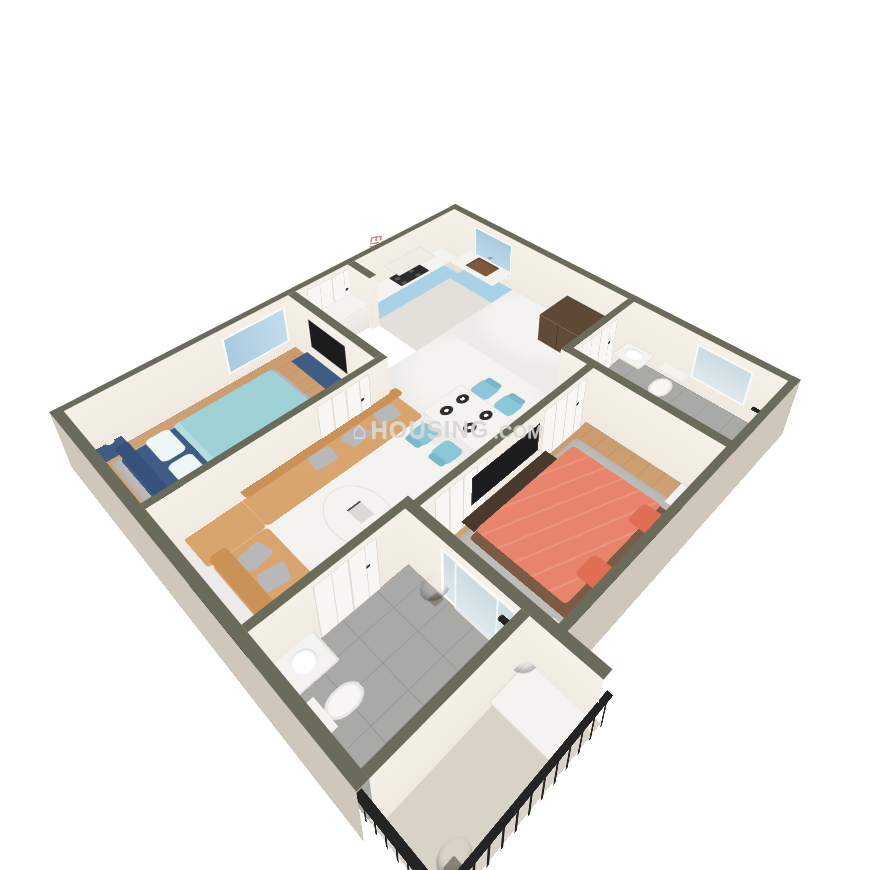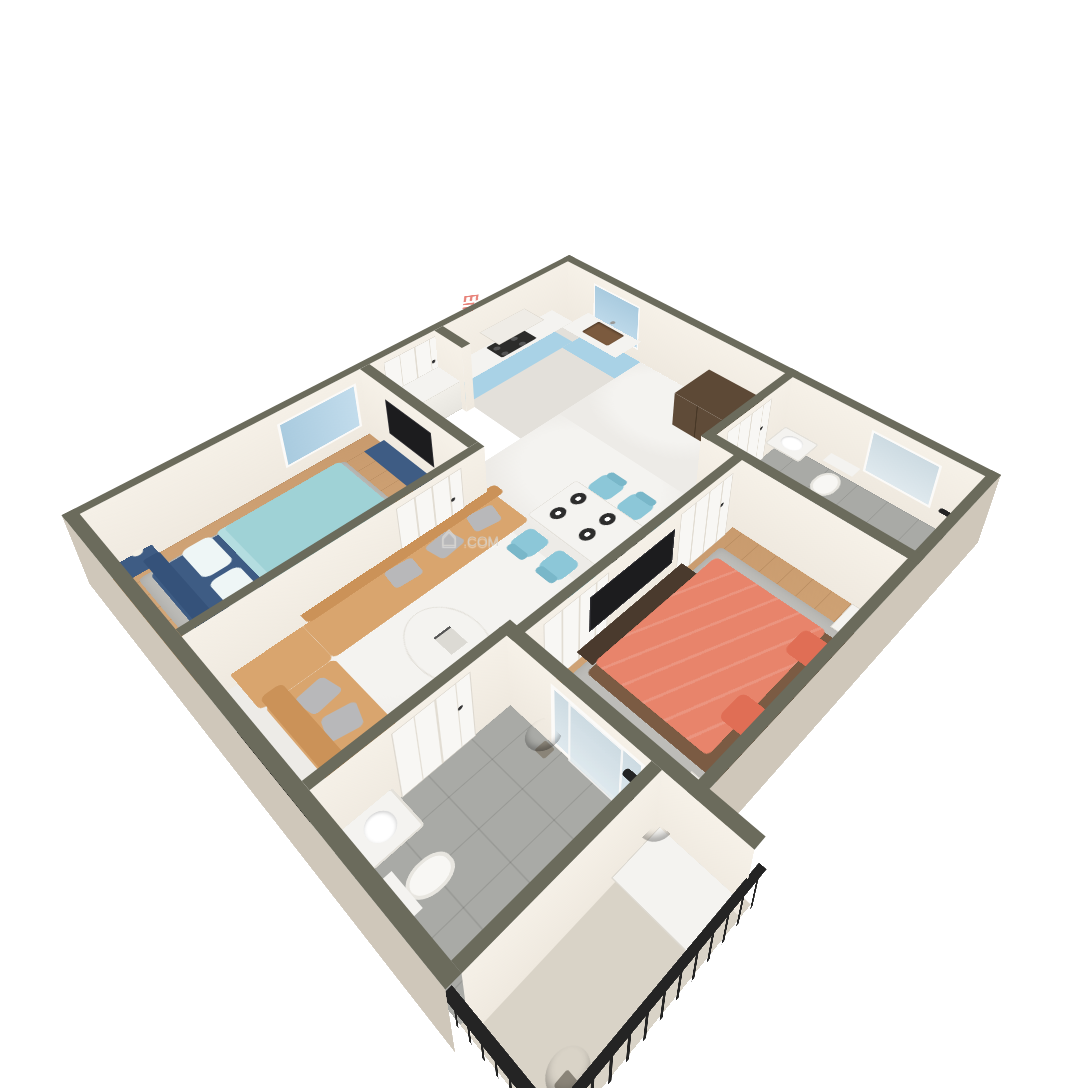--- a/index.html
+++ b/index.html
@@ -64,21 +64,21 @@
   .pot{background:#8a8478;border-radius:2px;}
   
   .entry-label{font-weight:800;font-size:30px;letter-spacing:1px;color:var(--entry,#e8837a);
                transform:rotateZ(38deg);transform-origin:left top;}
   .entry-arrow{width:0;height:0;border-left:22px solid transparent;border-right:22px solid transparent;
                border-top:38px solid var(--entry,#e8837a);}
   .watermark{position:absolute;left:352px;top:416px;display:flex;align-items:baseline;gap:4px;
              color:rgba(214,212,207,.88);text-shadow:0 1px 1px rgba(255,255,255,.5);user-select:none;}
   .watermark .logo{font-size:24px;font-weight:800;}
   .watermark .name{font-size:24px;font-weight:800;letter-spacing:1px;}
-  .watermark .tld{font-size:11px;font-weight:400;color:rgba(210,208,203,.75);}
+  .watermark .tld{font-size:19px;font-weight:700;color:rgba(210,208,203,.75);}
 </style>
 </head>
 <body>
 
 <div class="stage">
  <div class="scene">
   <div class="plan">
 
    <div class="p tile" style="left:12px;top:12px;width:158px;height:198px;background:#e3e0da;"></div>
    <div class="p marble" style="left:170px;top:12px;width:250px;height:138px;"></div>
@@ -253,14 +253,15 @@
    <div class="p" style="left:-48px;top:150px;width:48px;height:80px;background:#d8d2c6;"></div>
    <div class="p entry-label" style="left:-150px;top:46px;">Entry</div>
    <div class="p entry-arrow" style="left:-66px;top:168px;"></div>
 
   </div>
  </div>
 </div>
 
 <div class="watermark">
   <span class="logo">⌂</span>
+  <span class="name">HOUSING</span>
   <span class="tld">.COM</span>
 </div>
 
 </body></html>

